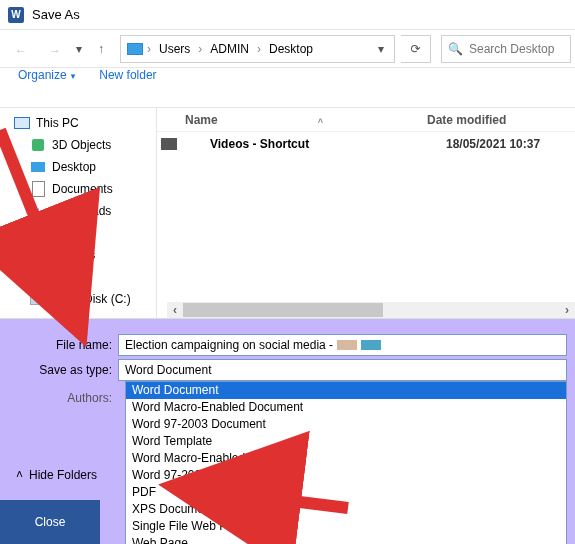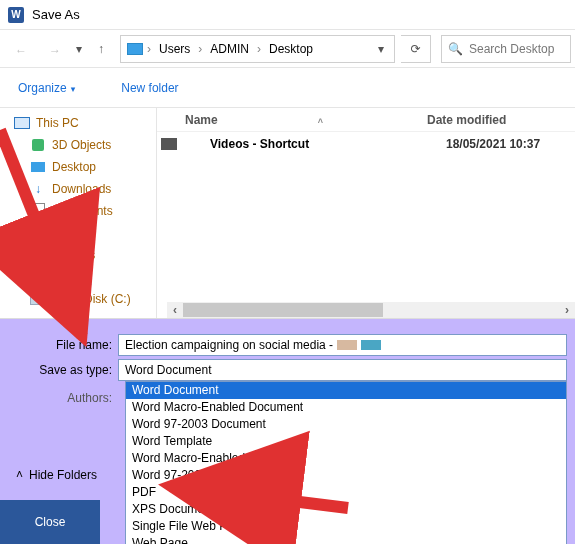--- a/index.html
+++ b/index.html
@@ -20,30 +20,30 @@
   .addrbar .deskicn { width:16px; height:12px; background:#3aa0e6; border:1px solid #2a8ac9; margin:0 2px 0 2px;}
   .crumb { padding:0 6px; color:#000;}
   .crumb.sep { color:#888; padding:0 2px;}
   .addrbar .spacer { flex:1;}
   .addrbar .chev { width:18px; text-align:center; color:#555;}
   .refbtn { width:30px; height:28px; border:1px solid #cfcfcf; border-left:none; display:flex; align-items:center; justify-content:center; color:#555; margin-right:10px;}
   .searchbox { width:130px; height:28px; border:1px solid #cfcfcf; display:flex; align-items:center; padding:0 6px; color:#777;}
   .searchbox .sicn { margin-right:6px; color:#888;}
 
   
-  .toolrow { height:40px; display:flex; align-items:center; padding:0 18px; gap:46px; border-bottom:1px solid #e5e5e5;}
+  .toolrow { height:40px; display:flex; align-items:flex-start; padding:0 18px; gap:24px; border-bottom:1px solid #e5e5e5;}
   .toolrow .link { color:#1a6fd8;}
   .toolrow .link .dd { margin-left:4px; font-size:9px;}
 
   
   .mainrow { display:flex; height:210px; position:relative;}
   .sidebar { width:156px; padding:4px 0 4px 14px; overflow:hidden;}
   .sbitem { display:flex; align-items:center; height:22px; gap:6px;}
   .sbitem.l2 { padding-left:16px;}
-  .sbitem .lbl { color:#a16207;}
+  .sbitem .lbl { color:#000000;}
   .sbitem .sel { background:#cce8ff; padding:1px 2px;}
   .sbico { width:16px; height:16px; display:inline-flex; align-items:center; justify-content:center;}
   .sbico.pc::before { content:""; width:14px; height:10px; border:1px solid #2a76c1; background:#d7e9fb; display:block;}
   .sbico.obj::before { content:""; width:12px; height:12px; background:#3fb66b; border-radius:2px; display:block;}
   .sbico.desk::before { content:""; width:14px; height:10px; background:#3aa0e6; display:block;}
   .sbico.docf::before { content:""; width:11px; height:14px; background:#fff; border:1px solid #888; display:block;}
   .sbico.dl { color:#1a76d2;}
   .sbico.music { color:#e07b00;}
   .sbico.pics::before { content:""; width:14px; height:10px; background:#3aa0e6; display:block;}
   .sbico.vids::before { content:""; width:14px; height:10px; background:#444; display:block;}
@@ -135,26 +135,26 @@
       </div>
     <div class="sbitem l2">
         <span class="sbico obj"></span>
         <span class="lbl">3D Objects</span>
       </div>
     <div class="sbitem l2">
         <span class="sbico desk"></span>
         <span class="lbl">Desktop</span>
       </div>
     <div class="sbitem l2">
+        <span class="sbico docf"></span>
+        <span class="lbl">Documents</span>
+      </div>
+    <div class="sbitem l2">
         <span class="sbico dl">↓</span>
         <span class="lbl">Downloads</span>
-      </div>
-    <div class="sbitem l2">
-        <span class="sbico docf"></span>
-        <span class="lbl">Documents</span>
       </div>
     <div class="sbitem l2">
         <span class="sbico music">♪</span>
         <span class="lbl">Music</span>
       </div>
     <div class="sbitem l2">
         <span class="sbico pics"></span>
         <span class="lbl">Pictures</span>
       </div>
     <div class="sbitem l2">

